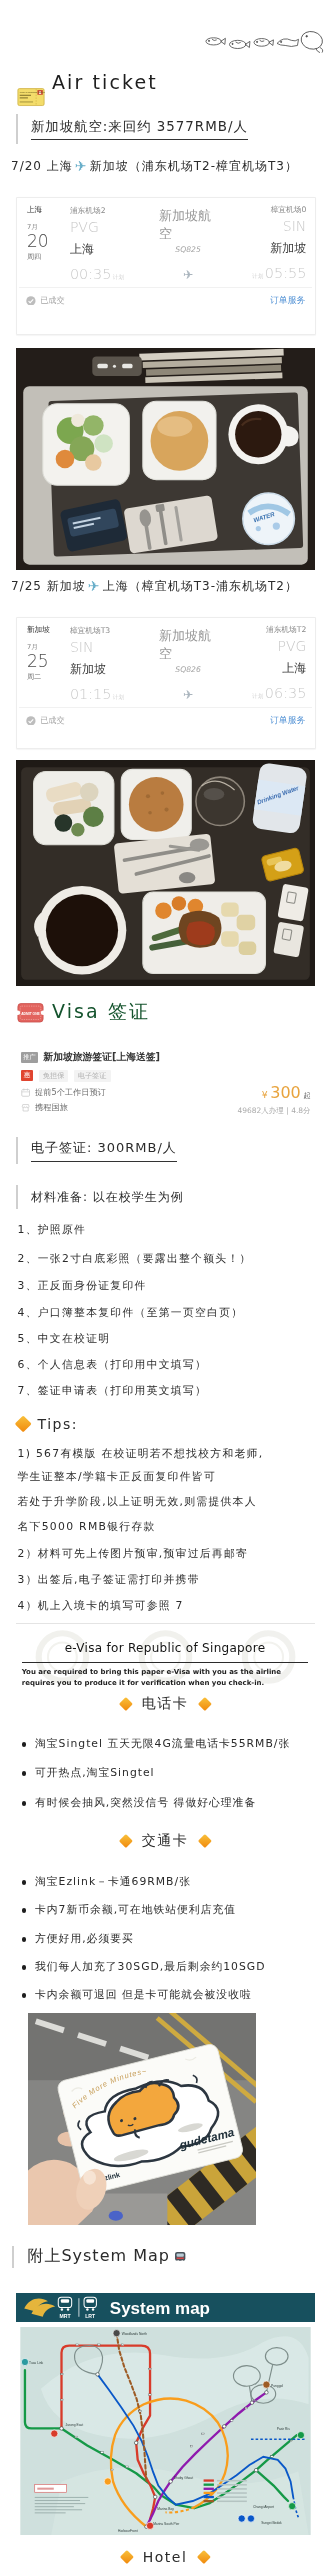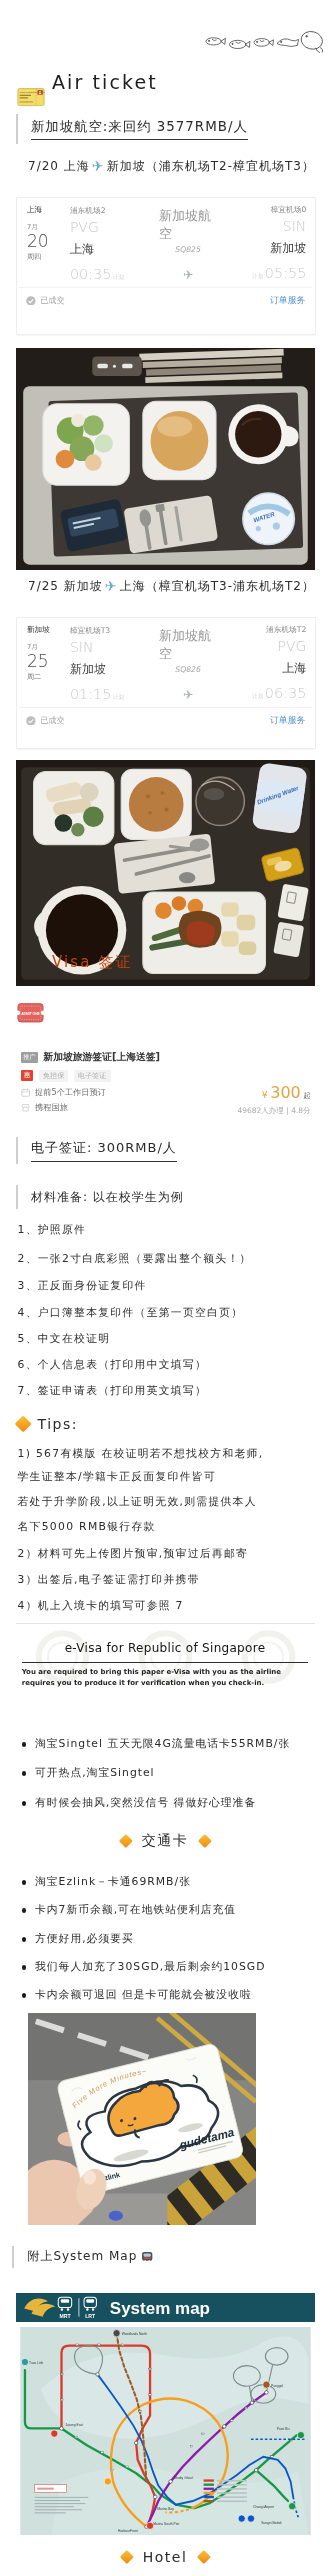--- a/index.html
+++ b/index.html
@@ -1,21 +1,21 @@
 <!DOCTYPE html>
 <html style="font-size:8.2px"><head>
 <meta charset="utf-8">
 <style>
   html,body{margin:0;padding:0;background:#fff;}
   .page{position:relative;width:330px;height:3269px;background:#fff;overflow:hidden;
         font-family:"DejaVu Sans","Liberation Sans",sans-serif;color:#2e2e2e;}
   .abs{position:absolute;}
   
   .hw{color:#2b2b2b;letter-spacing:1px;}
-  .hline{left:28px;font-size:12px;}
+  .hline{left:11px;font-size:12px;}
   .quote{border-left:2.6px solid #cfcfcf;padding-left:13.4px;}
   .u{border-bottom:1.3px solid #333;padding-bottom:3.1px;}
   .plane-ch{color:#68aec9;font-size:14px;padding:0 2.1px;vertical-align:-1px;}
   .diamond{display:inline-block;width:9.8px;height:9.8px;border-radius:1.5px;
            background:linear-gradient(135deg,#f9c23c,#f0880c);transform:rotate(45deg);}
   .diamond.big{width:12.4px;height:12.4px;}
   .sec-head{left:0;width:330px;display:flex;align-items:center;justify-content:center;gap:11.3px;}
   .sec-head .t{font-size:14px;letter-spacing:1.5px;color:#2b2b2b;}
   .bullet{left:21.6px;width:289px;display:flex;align-items:flex-start;gap:8.8px;font-size:10.8px;letter-spacing:1px;}
   .bullet .dot{flex:none;width:4.6px;height:4.6px;border-radius:50%;background:#1e1e1e;margin-top:5.2px;}
@@ -345,21 +345,21 @@
     </svg>
   </div>
 
   <svg class="abs" style="top:1002px;left:16.5px" width="27" height="21.6" viewBox="0 0 52 42">
     <rect x="1.5" y="3" width="49" height="36" rx="6" fill="#e2635e" stroke="#c94f4b" stroke-width="1.5"></rect>
     <rect x="6" y="8" width="40" height="26" rx="3" fill="none" stroke="#f2b5ae" stroke-width="1.2" stroke-dasharray="2.5 2"></rect>
     <circle cx="1.5" cy="21" r="4.5" fill="#fff"></circle>
       <circle cx="50.5" cy="21" r="4.5" fill="#fff"></circle>
     <text x="26" y="24.5" font-size="6.5" fill="#fff" text-anchor="middle" font-weight="bold">ADMIT ONE</text>
   </svg>
-  <div class="abs hw" style="top:953px;left:52px;font-size:15px;letter-spacing:2.1px;color:#c2410c">Visa 签证</div>
+  <div class="abs hw" style="top:999px;left:52px;font-size:19px;letter-spacing:2.1px;color:#14532d">Visa 签证</div>
 
   <div class="abs" style="top:1051px;left:20.6px;width:290px;height:66px">
     <div class="vrow" style="margin-bottom:5.7px">
       <span class="tag-gray">推广</span>
       <span class="vlist-title">新加坡旅游签证[上海送签]</span>
     </div>
     <div class="vrow" style="margin-bottom:5.2px">
       <span class="tag-red">惠</span>
       <span class="chip">免担保</span>
       <span class="chip">电子签证</span>
@@ -429,20 +429,25 @@
         <circle cx="90" cy="58" r="28"></circle>
           <circle cx="290" cy="58" r="28"></circle>
           <circle cx="490" cy="58" r="28"></circle>
       </g>
     </svg>
     <div class="abs tt" style="top:14.4px;left:0;width:299px">e-Visa for Republic of Singapore</div>
     <div class="abs" style="top:35px;left:6.2px;width:286px;height:1px;background:#2b2b2b"></div>
     <div class="abs bd" style="top:40px;left:6.2px;width:286px">You are required to bring this paper e-Visa with you as the airline requires you to produce it for verification when you check-in.</div>
   </div>
 
+  <div class="abs sec-head" style="top:1695px">
+    <span class="diamond"></span>
+    <span class="t hw">电话卡</span>
+    <span class="diamond"></span>
+  </div>
   <div class="abs bullet" style="top:1737px">
       <span class="dot"></span>
       <span class="hw">淘宝Singtel 五天无限4G流量电话卡55RMB/张</span>
     </div>
   <div class="abs bullet" style="top:1766px">
       <span class="dot"></span>
       <span class="hw">可开热点,淘宝Singtel</span>
     </div>
   <div class="abs bullet" style="top:1796px">
       <span class="dot"></span>
@@ -536,21 +541,21 @@
         <circle cx="-162" cy="108" r="13" fill="none" stroke="#20303a" stroke-width="5"></circle>
         <text x="-144" y="115" font-size="17" font-weight="bold" fill="#20303a">ezlink</text>
       </g>
       <ellipse cx="150" cy="420" rx="34" ry="50" fill="#efd0b8" transform="rotate(18 150 420)"></ellipse>
       <ellipse cx="146" cy="392" rx="15" ry="17" fill="#f7e4d4"></ellipse>
       <ellipse cx="208" cy="483" rx="17" ry="12" fill="#4a63c8"></ellipse>
     </svg>
   </div>
 
   <div class="abs quote" style="top:2246px;left:12px;width:289px;height:21.6px;display:flex;align-items:center;gap:4.1px">
-    <span class="hw" style="font-size:12px">附上System Map</span>
+    <span class="hw" style="font-size:16px">附上System Map</span>
     <svg width="12.4" height="12.4" viewBox="0 0 24 24">
       <rect x="2" y="2" width="20" height="17" rx="4" fill="#49525a"></rect>
       <rect x="5" y="5" width="14" height="6" rx="2" fill="#b9ccd6"></rect>
       <rect x="5" y="12.5" width="14" height="3" fill="#d6484a"></rect>
       <circle cx="8" cy="19.5" r="1.8" fill="#fff"></circle>
         <circle cx="16" cy="19.5" r="1.8" fill="#fff"></circle>
     </svg>
   </div>
 
   <div class="abs" style="top:2293px;left:15.5px;width:299px;height:29px;background:#17505e">

